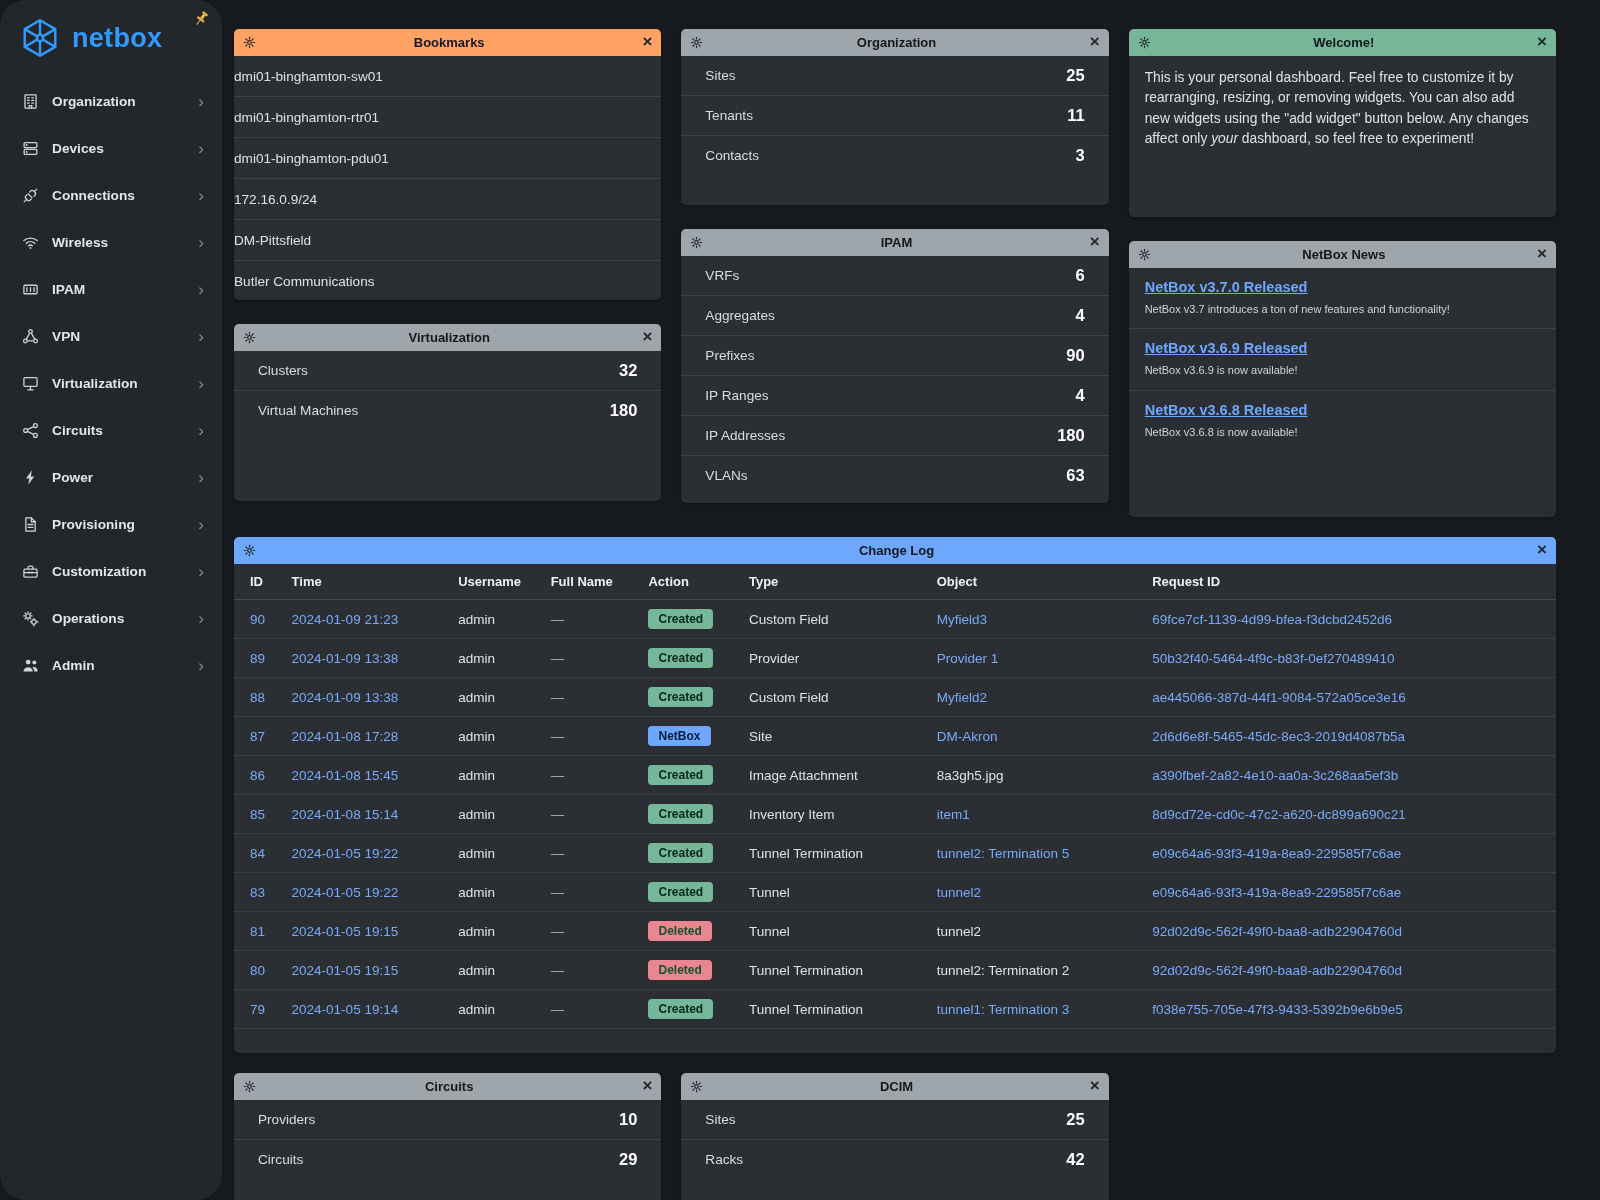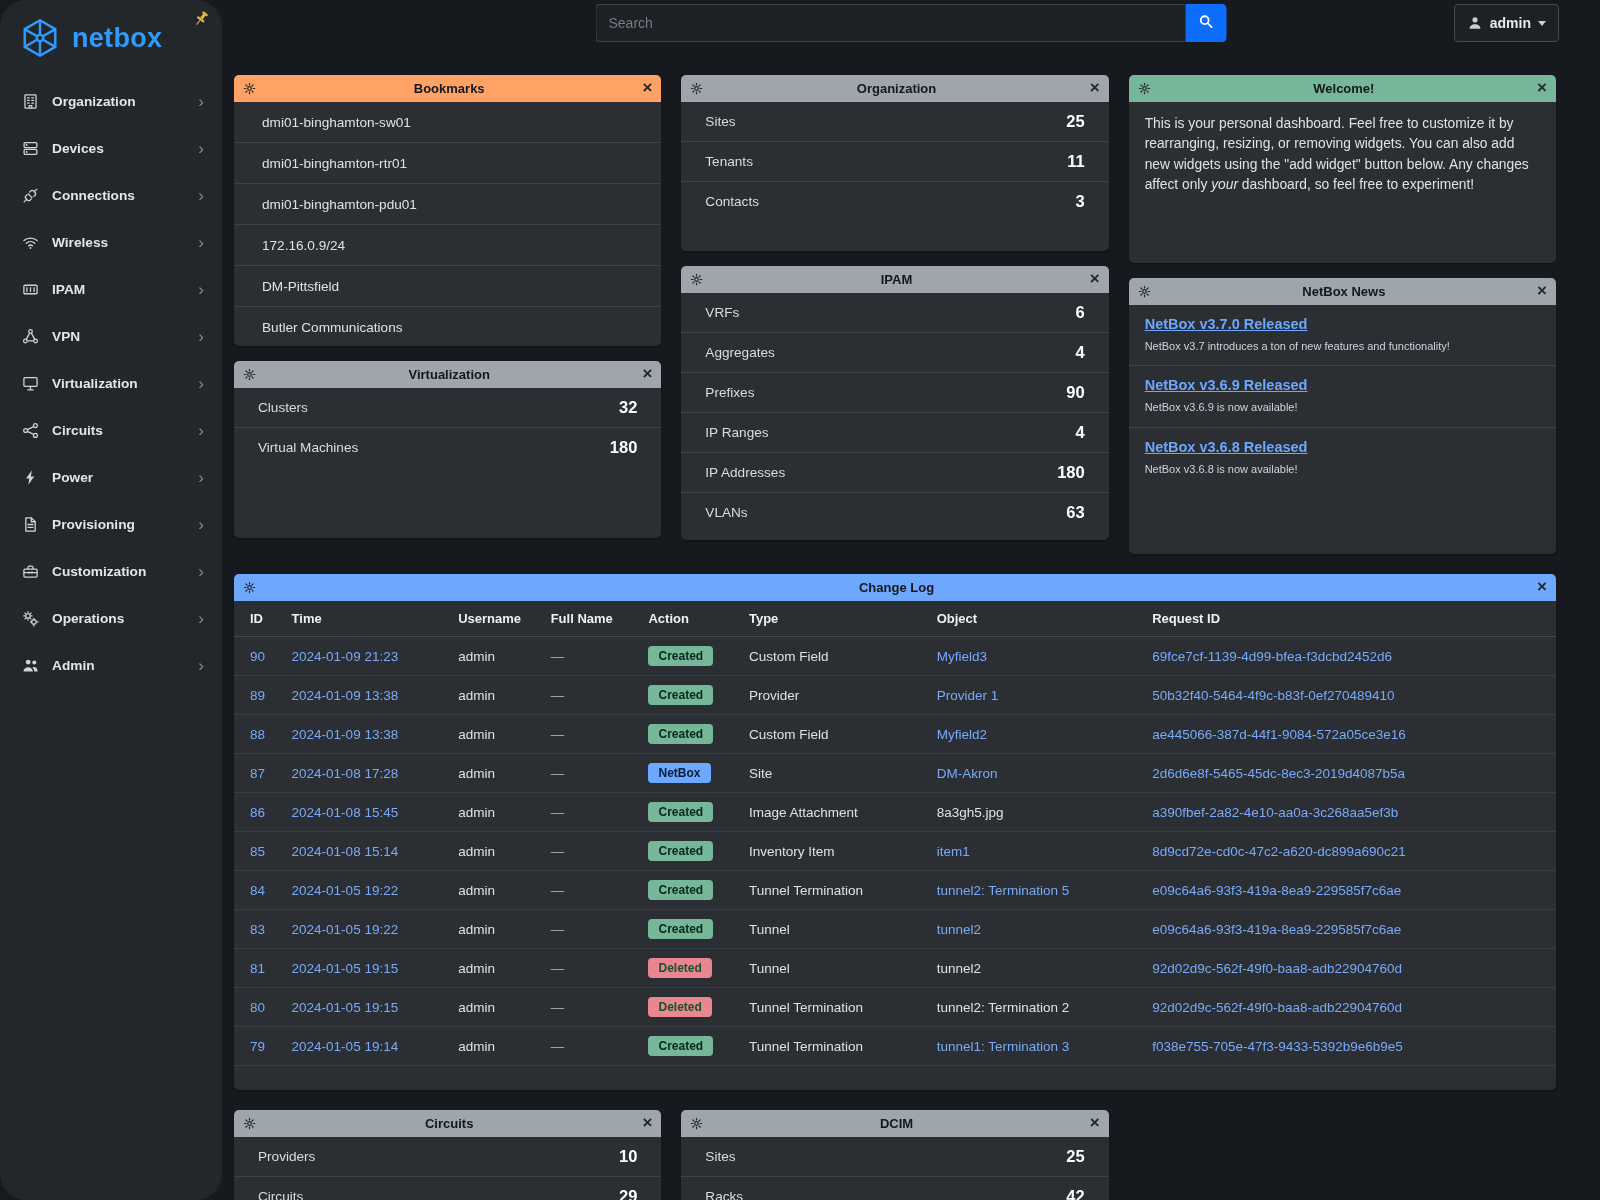--- a/index.html
+++ b/index.html
@@ -35,21 +35,21 @@
   .user-btn { position:absolute; right:41px; top:4px; height:38px; display:flex; align-items:center; gap:7px;
     background:#1d2125; border:1px solid #454b51; border-radius:4px; padding:0 12px; color:#e6eaee;
     font-size:14px; font-weight:600; cursor:pointer; }
   .user-btn .usr-ic { color:#c8cdd2; display:flex; }
   .user-btn .usr-ic svg { width:16px; height:16px; }
   .caret { width:0; height:0; border-left:4px solid transparent; border-right:4px solid transparent; border-top:5px solid #cbd0d5; }
 
   
   .dashboard { padding:29px 44px 0 12px; }
   .dash-top { display:flex; gap:20px; }
-  .dash-col { flex:1; min-width:0; display:flex; flex-direction:column; gap:15px; }
+  .dash-col { flex:1; min-width:0; display:flex; flex-direction:column; gap:24px; }
   .dash-bottom { display:grid; grid-template-columns:1fr 1fr 1fr; gap:20px; margin-top:20px; }
   .mt20 { margin-top:20px; }
 
   
   .card { background:#2b2f34; border-radius:5px; overflow:hidden; box-shadow:0 1px 2px rgba(0,0,0,.35); }
   .h-bookmarks{height:271px} .h-org{height:176px} .h-welcome{height:188px}
   .h-virt{height:177px} .h-ipam{height:274px} .h-news{height:276px} .h-bottom{height:250px}
   .card-header { height:27px; display:flex; align-items:center; gap:8px; padding:0 9px; }
   .hd-gray  { background:#9ea5ab; }
   .hd-orange{ background:#ffa264; }
@@ -61,21 +61,21 @@
   .hdr-title { flex:1; text-align:center; font-size:13px; font-weight:700; color:#14181c; }
 
   
   .stat-row { display:flex; align-items:center; justify-content:space-between; padding:10px 24px;
     border-bottom:1px solid rgba(255,255,255,.09); }
   .stat-row:last-of-type { border-bottom:none; }
   .stat-label { font-size:13.6px; color:#d8dde2; }
   .stat-value { font-size:16.5px; font-weight:700; color:#fff; cursor:pointer; }
 
   
-  .list-row { padding:11px 28px; border-bottom:1px solid rgba(255,255,255,.09); }
+  .list-row { padding:11px 0; border-bottom:1px solid rgba(255,255,255,.09); }
   .list-row:last-of-type { border-bottom:none; }
   .bookmark-link { font-size:13.6px; color:#dee2e6; cursor:pointer; text-decoration:none; }
 
   
   .welcome-text { padding:12px 16px; font-size:13.8px; line-height:1.48; color:#dee2e6; }
 
   
   .news-item { padding:10px 16px 11px; border-bottom:1px solid rgba(255,255,255,.09); }
   .news-item:last-of-type { border-bottom:none; }
   .news-title { display:inline-block; font-size:14.5px; font-weight:700; color:#6ea8fe; text-decoration:underline; cursor:pointer; }
@@ -300,43 +300,20 @@
           </span>
           <span class="nav-label">Admin</span>
           <span class="chevron">›</span>
         </div>
 
     </nav>
   </aside>
 
   <main class="main">
 
-    <div class="topbar">
-      <div class="search-group">
-        <input class="search-input" type="text" placeholder="Search" style="">
-        <button class="search-btn">
-          <span><svg viewBox="0 0 16 16">
-                <g fill="none" stroke="currentColor" stroke-width="1.9" stroke-linecap="round">
-                  <circle cx="6.6" cy="6.6" r="4.2"></circle>
-                  <path d="M9.9 9.9 14 14"></path>
-                </g>
-              </svg></span>
-        </button>
-      </div>
-      <button class="user-btn">
-        <span class="usr-ic">
-            <svg viewBox="0 0 16 16" fill="currentColor">
-              <circle cx="8" cy="4.8" r="2.6"></circle>
-              <path d="M2.6 13.8c0-3 2.4-4.6 5.4-4.6s5.4 1.6 5.4 4.6z"></path>
-            </svg>
-          </span>
-        <span>admin</span>
-        <span class="caret"></span>
-      </button>
-    </div>
 
     <div class="dashboard">
       <div class="dash-top">
 
         <div class="dash-col">
           <section class="card h-bookmarks">
             <header class="card-header hd-orange">
               <span class="hdr-btn">
                   <svg viewBox="0 0 16 16">
                     <g fill="none" stroke="currentColor" stroke-width="1.5" stroke-linecap="round">

